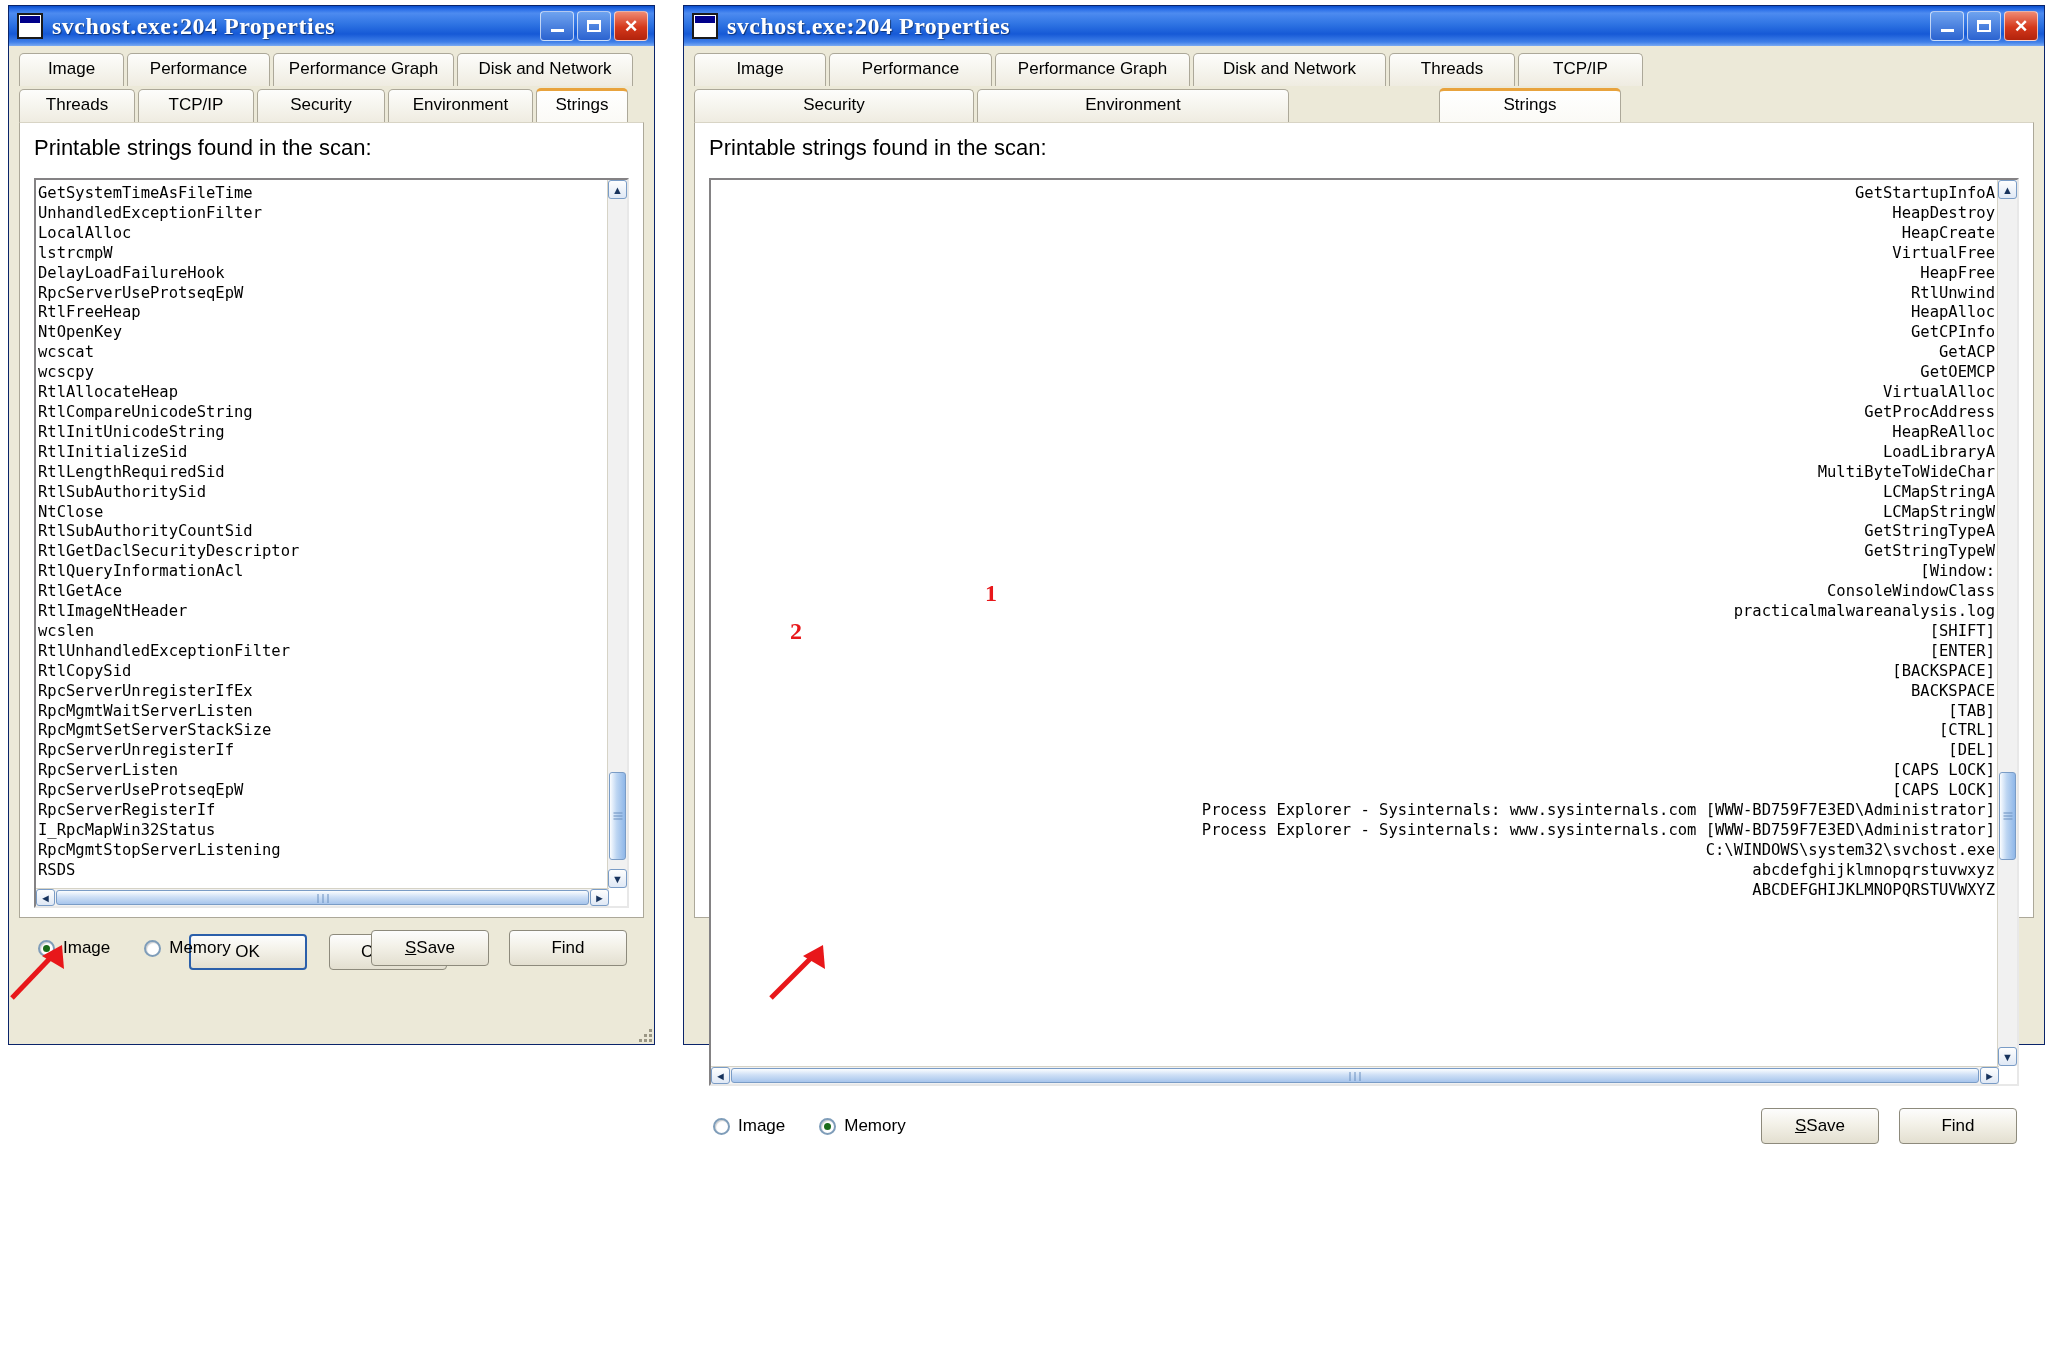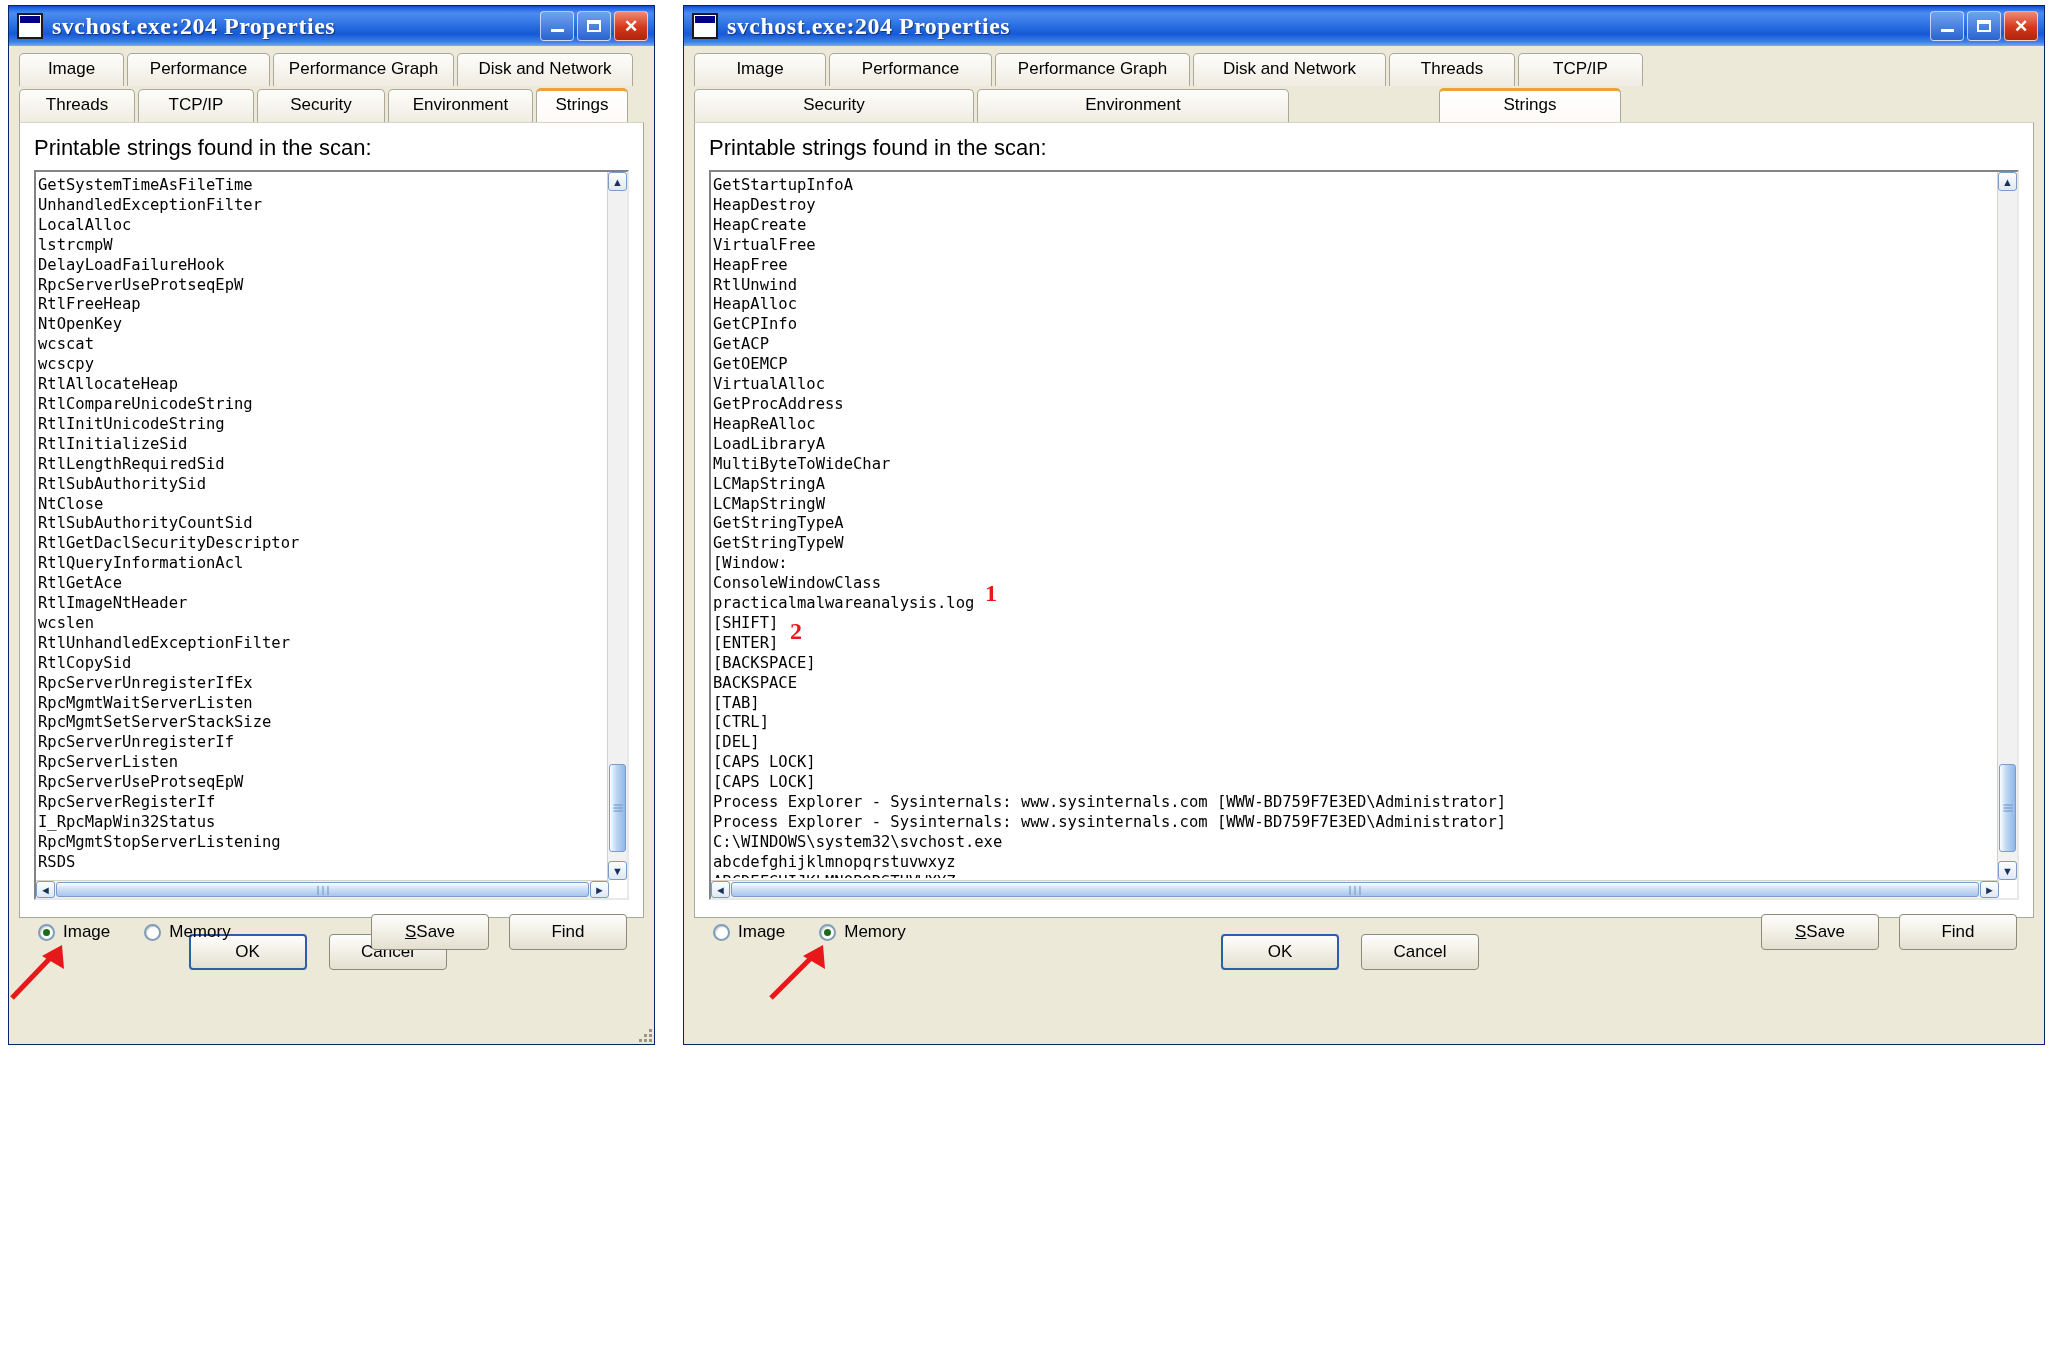--- a/index.html
+++ b/index.html
@@ -80,21 +80,21 @@
     margin:0 10px;
     background:#fff;
     border:1px solid #aca899;
     border-top:1px solid #d8d4c5;
     box-sizing:border-box;
     position:relative;
   }
   .panel-label{font-size:22px;color:#000;padding:12px 0 9px 14px;}
   .listbox{
     position:relative;
-    margin:0 14px;
+    margin:8px 14px;
     background:#fff;
     border:2px solid;
     border-color:#848284 #e8e8e8 #e8e8e8 #848284;
     box-sizing:border-box;
     overflow:hidden;
   }
   .listinner{
     position:absolute;left:2px;top:4px;right:22px;bottom:20px;
     overflow:hidden;
   }
@@ -347,21 +347,21 @@
     </div>
     <div class="tabrow" style="margin-top:2px">
       <div class="tab" style="width:280px">Security</div>
       <div class="tab" style="width:312px">Environment</div>
       <div class="tab sel" style="width:182px;margin-left:147px">Strings</div>
     </div>
   </div>
 
   <div class="panel" style="height:796px;">
     <div class="panel-label">Printable strings found in the scan:</div>
-    <div class="listbox" style="height:730px;">
+    <div class="listbox" style="height:908px;text-align:right;">
       <div class="listinner" id="list-right">
           <div class="srow">GetStartupInfoA</div>
           <div class="srow">HeapDestroy</div>
           <div class="srow">HeapCreate</div>
           <div class="srow">VirtualFree</div>
           <div class="srow">HeapFree</div>
           <div class="srow">RtlUnwind</div>
           <div class="srow">HeapAlloc</div>
           <div class="srow">GetCPInfo</div>
           <div class="srow">GetACP</div>

